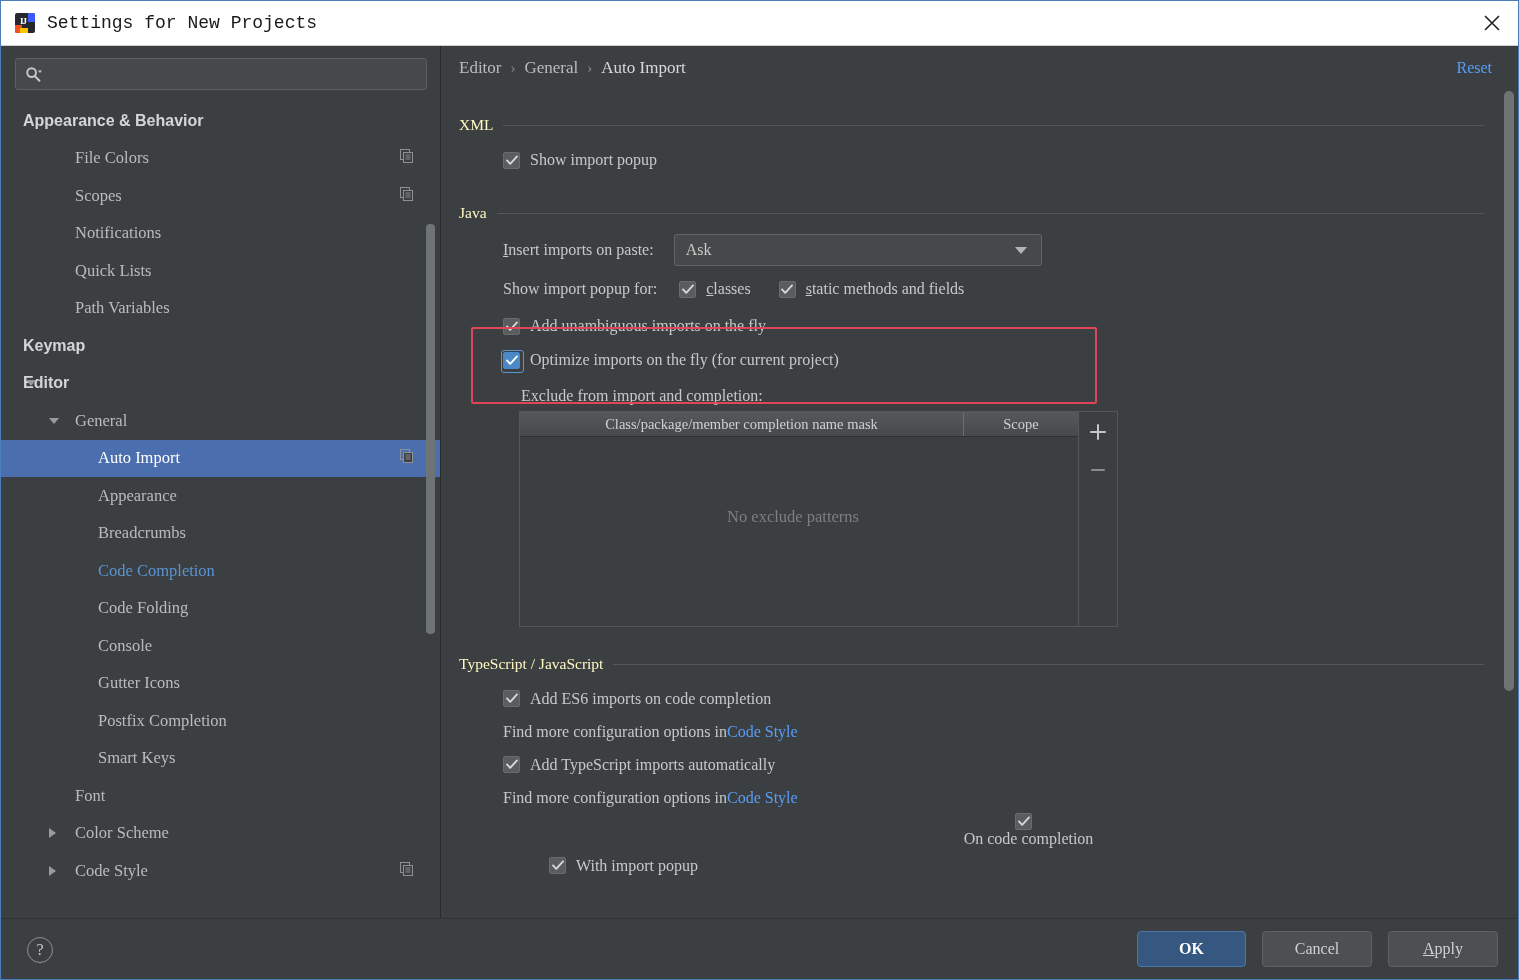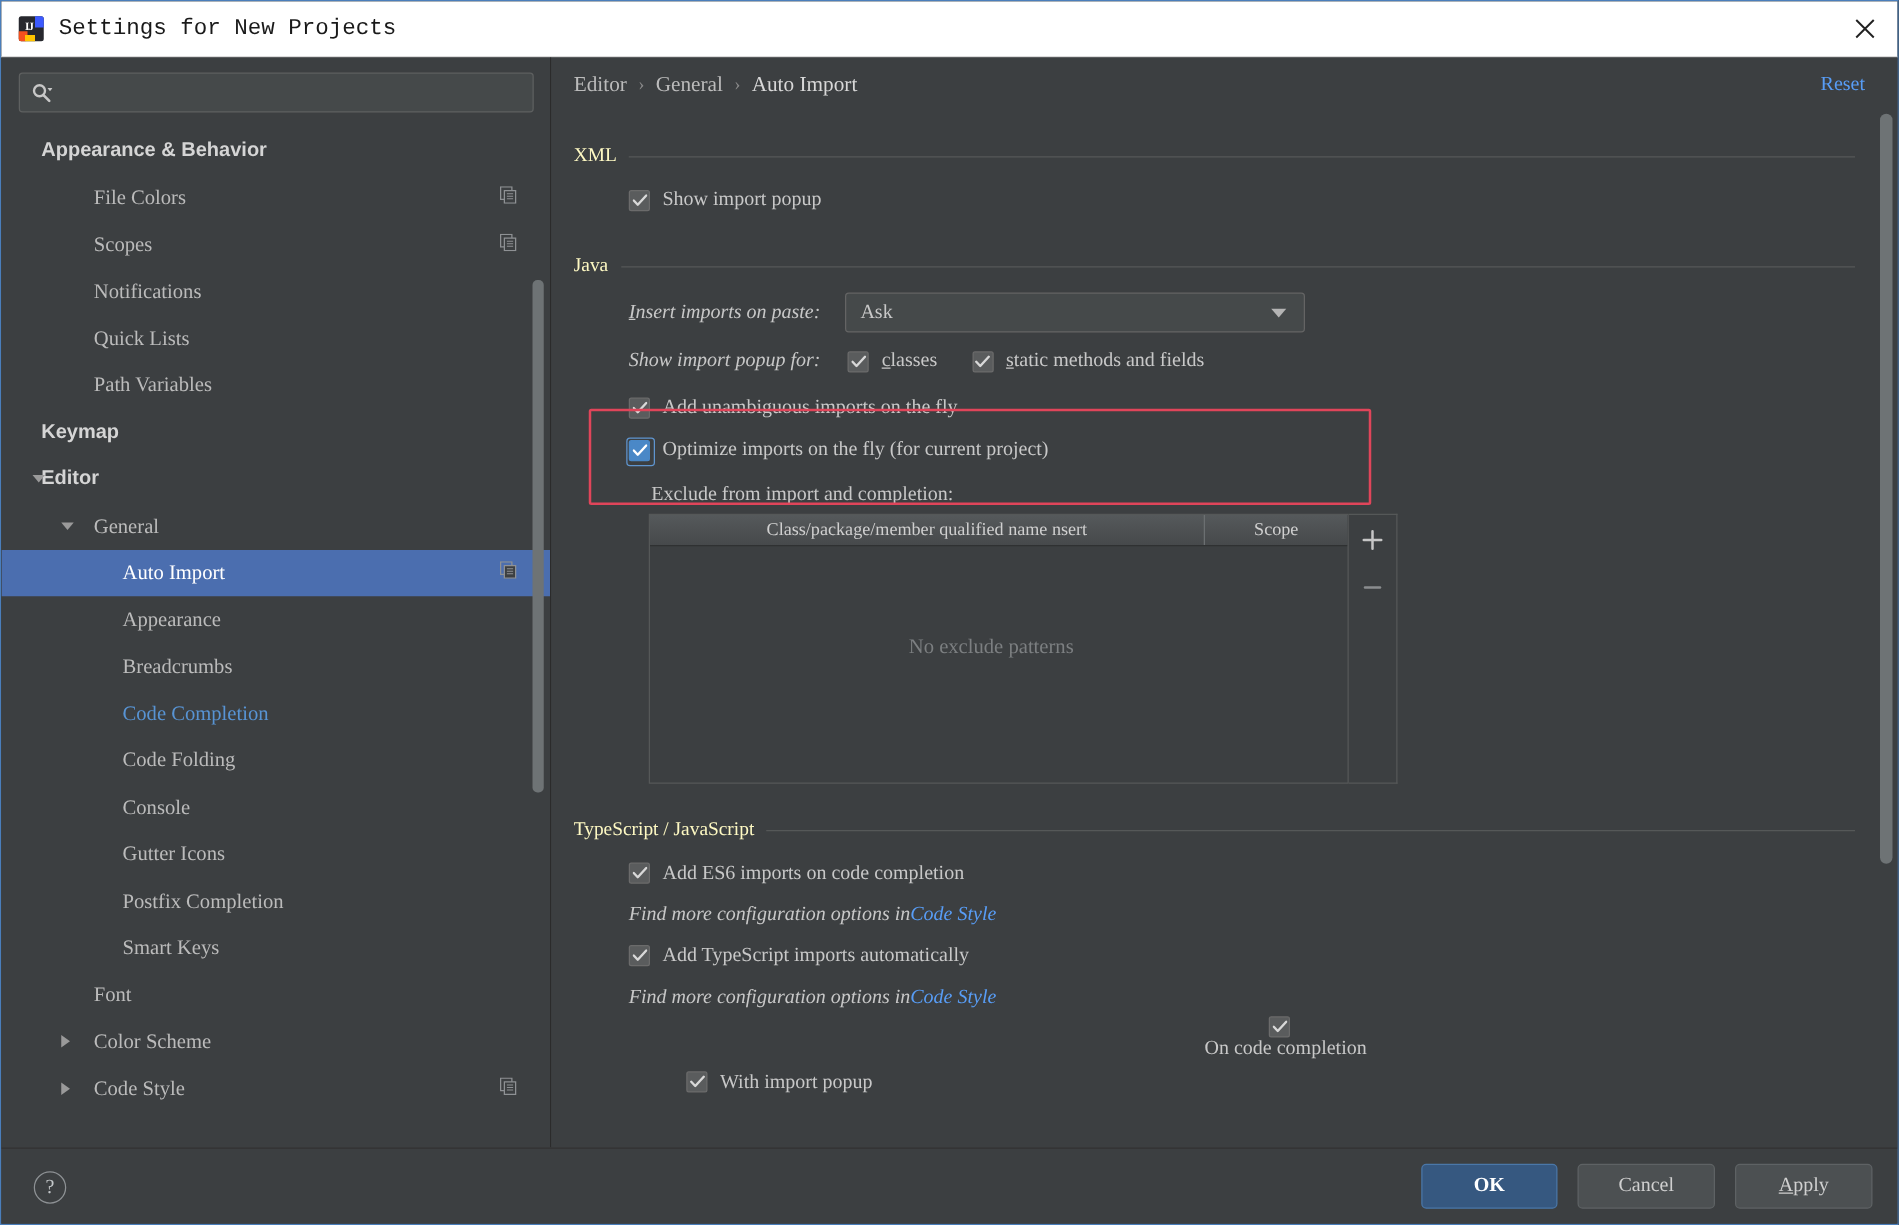--- a/index.html
+++ b/index.html
@@ -119,21 +119,21 @@
     position: relative;
     height: 37.5px;
     display: flex;
     align-items: center;
     color: #bbbbbb;
     font-size: 16.5px;
     font-family: "Liberation Serif", serif;
     cursor: default;
     white-space: nowrap;
   }
-  .tree-item.lvl0 { padding-left: 32px; font-weight: bold; color:#d5d5d5; font-family:"Liberation Sans", sans-serif; font-size:16px; }
+  .tree-item.lvl0 { padding-left: 22px; font-weight: bold; color:#d5d5d5; font-family:"Liberation Sans", sans-serif; font-size:16px; }
   .tree-item.lvl1 { padding-left: 74px; }
   .tree-item.lvl2 { padding-left: 97px; }
   .tree-item.selected { background: #4b6eaf; color: #ffffff; }
   .tree-item.modified { color: #5894d4; }
   .tree-item .twisty {
     position: absolute;
     width: 0; height: 0;
     border-style: solid;
   }
   .twisty.down {
@@ -261,21 +261,20 @@
     font-size: 16px;
     font-family: "Liberation Serif", serif;
     cursor: default;
   }
   .mn { text-decoration: underline; }
 
   .field-label {
     color: #c8c8c8;
     font-size: 16px;
     font-family: "Liberation Serif", serif;
-    font-style: italic;
   }
 
   .combo {
     width: 368px; height: 32px;
     background: #45494a;
     border: 1px solid #646464;
     border-radius: 3px;
     display: flex; align-items: center;
     margin-left: 20px;
     cursor: pointer;
@@ -635,21 +634,21 @@
                 </svg>
             </span>
             <span class="cb-label">Optimize imports on the fly (for current project)</span>
           </div>
 
           <div class="table-label" style="margin-top:10px;">Exclude from import and completion:</div>
 
           <div class="table-wrap">
             <div class="table-main">
               <div class="thead">
-                <div class="th c1">Class/package/member qualified name nsert</div>
+                <div class="th c1">Class/package/member completion name mask</div>
                 <div class="th c2">Scope</div>
               </div>
               <div class="table-empty">No exclude patterns</div>
             </div>
             <div class="table-tools">
               <div class="tool-btn">
                 <svg width="18" height="18" viewBox="0 0 18 18">
                     <path d="M9 2 L9 16 M2 9 L16 9" stroke="#c6c6c6" stroke-width="2" stroke-linecap="round"></path>
                   </svg>
               </div>

